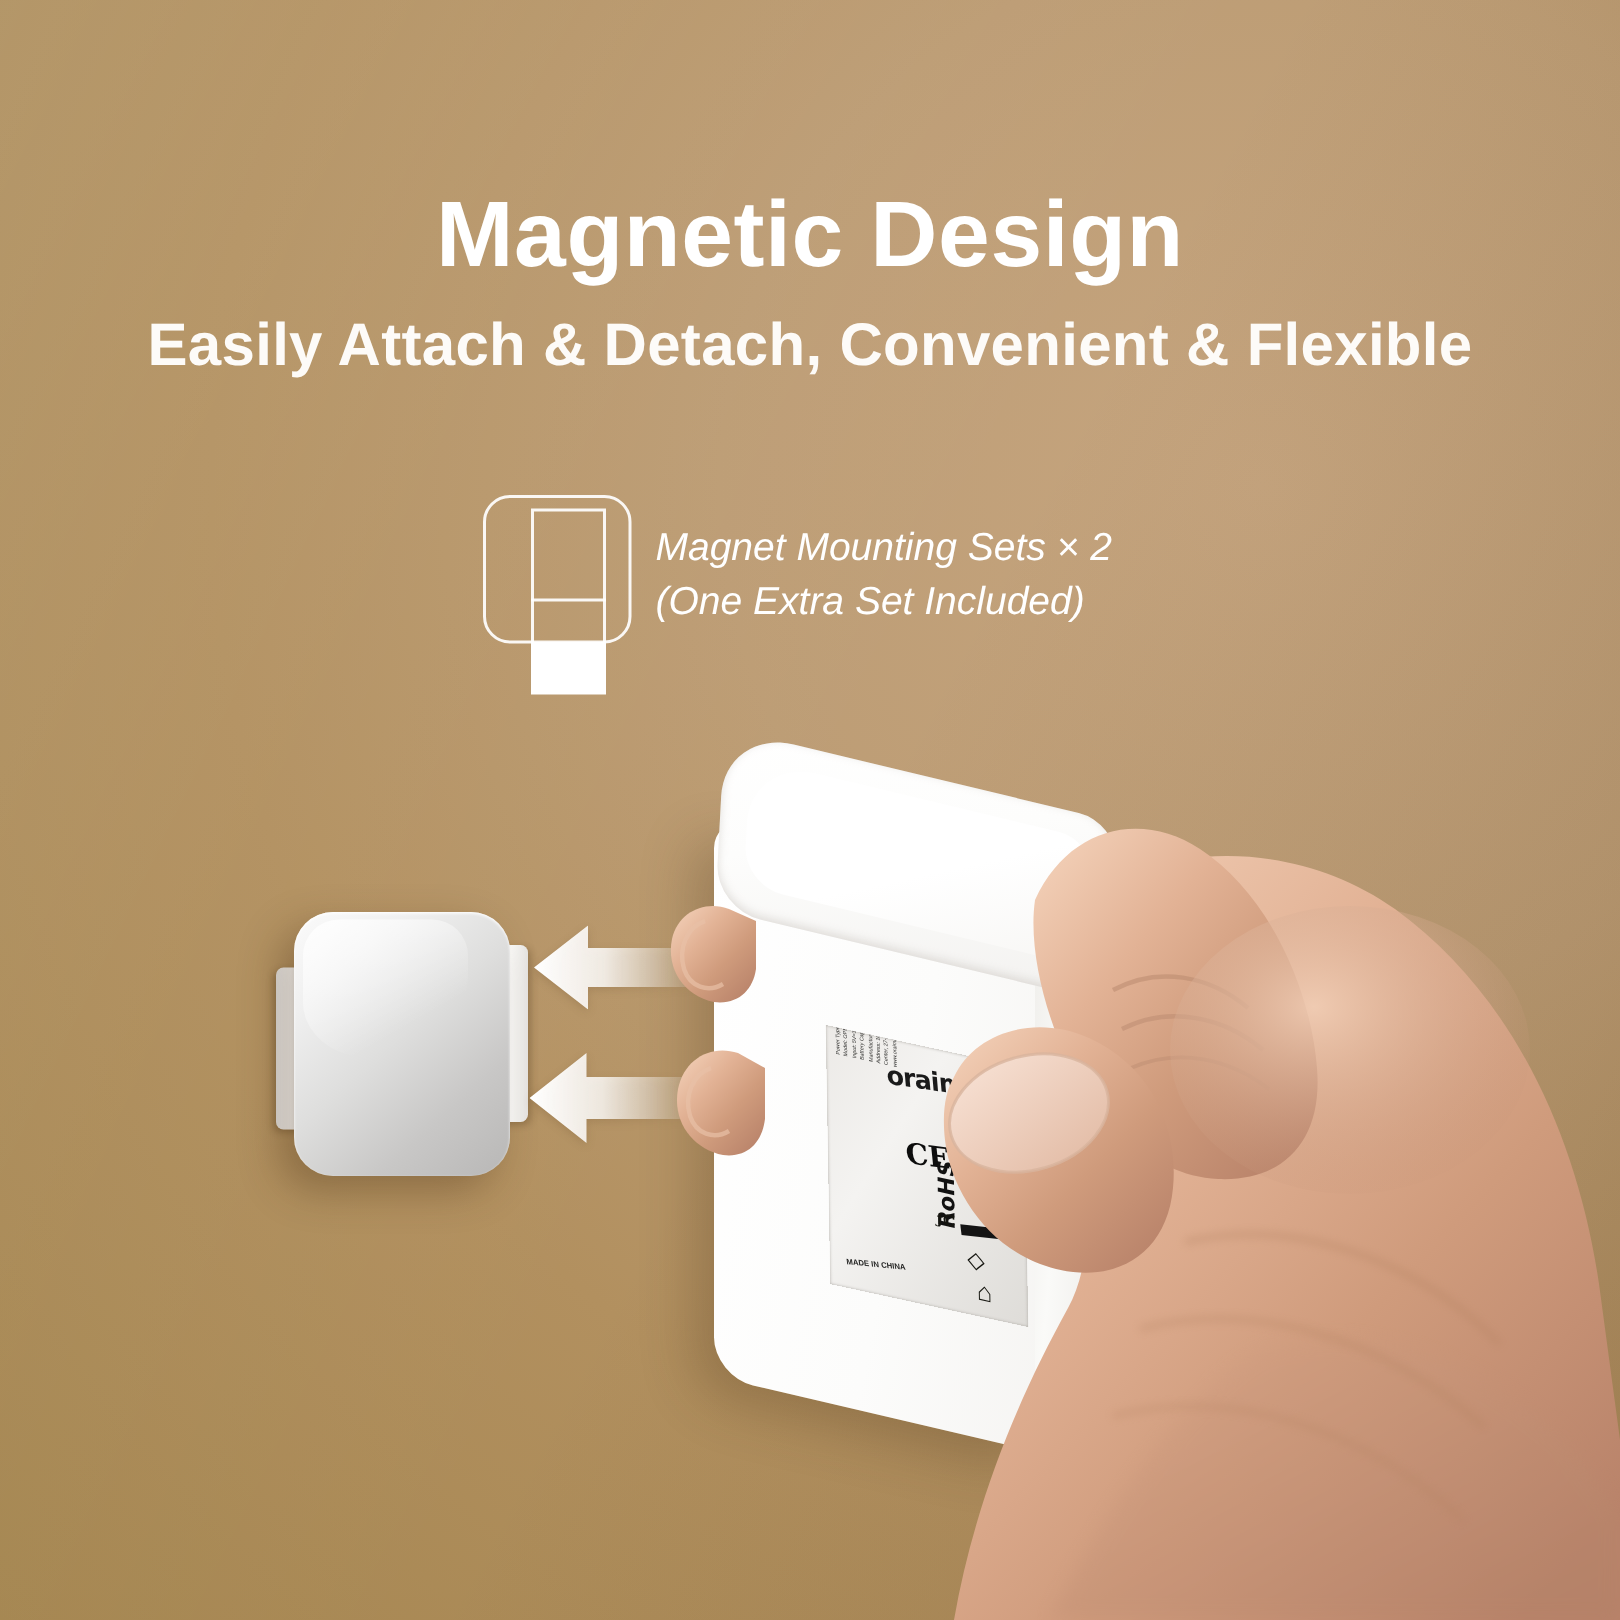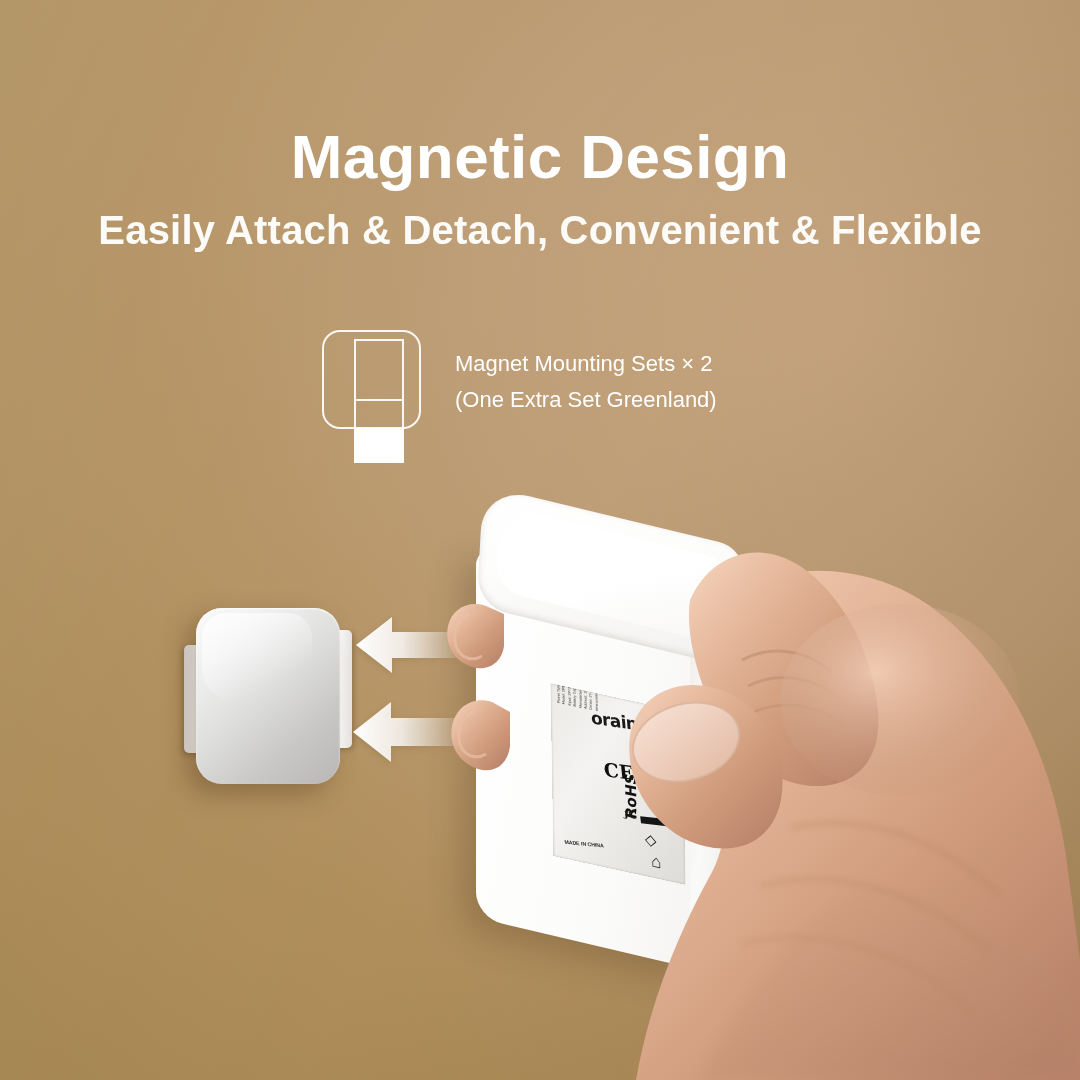--- a/index.html
+++ b/index.html
@@ -95,27 +95,28 @@
     width: 50px; height: 2px;
     background: rgba(255,255,255,0.92);
   }
   .mi-solid {
     position: absolute;
     left: 36px; top: 102px;
     width: 50px; height: 35px;
     background: #ffffff;
   }
   .feature-text {
-    margin-left: 25px;
+    margin-left: 7px;
     margin-top: 20px;
     color: #ffffff;
-    font-size: 22px;
+    font-size: 26px;
     font-weight: 300;
     line-height: 36px;
     white-space: nowrap;
+    font-style: italic;
   }
 
   
   .magnet-plate {
     position: absolute;
     left: 196px;
     top: 608px;
     width: 144px;
     height: 176px;
   }
@@ -310,21 +311,21 @@
 
   <div class="feature-row">
     <div class="magnet-icon">
       <div class="mi-outer"></div>
       <div class="mi-inner"></div>
       <div class="mi-divider"></div>
       <div class="mi-solid"></div>
     </div>
     <div class="feature-text">
       <div>Magnet Mounting Sets × 2</div>
-      <div>(One Extra Set Greenland)</div>
+      <div>(One Extra Set Included)</div>
     </div>
   </div>
 
   <div class="magnet-plate">
     <div class="mp-tab-left"></div>
     <div class="mp-tab-right"></div>
     <div class="mp-face">
       <div class="mp-sheen"></div>
     </div>
   </div>

